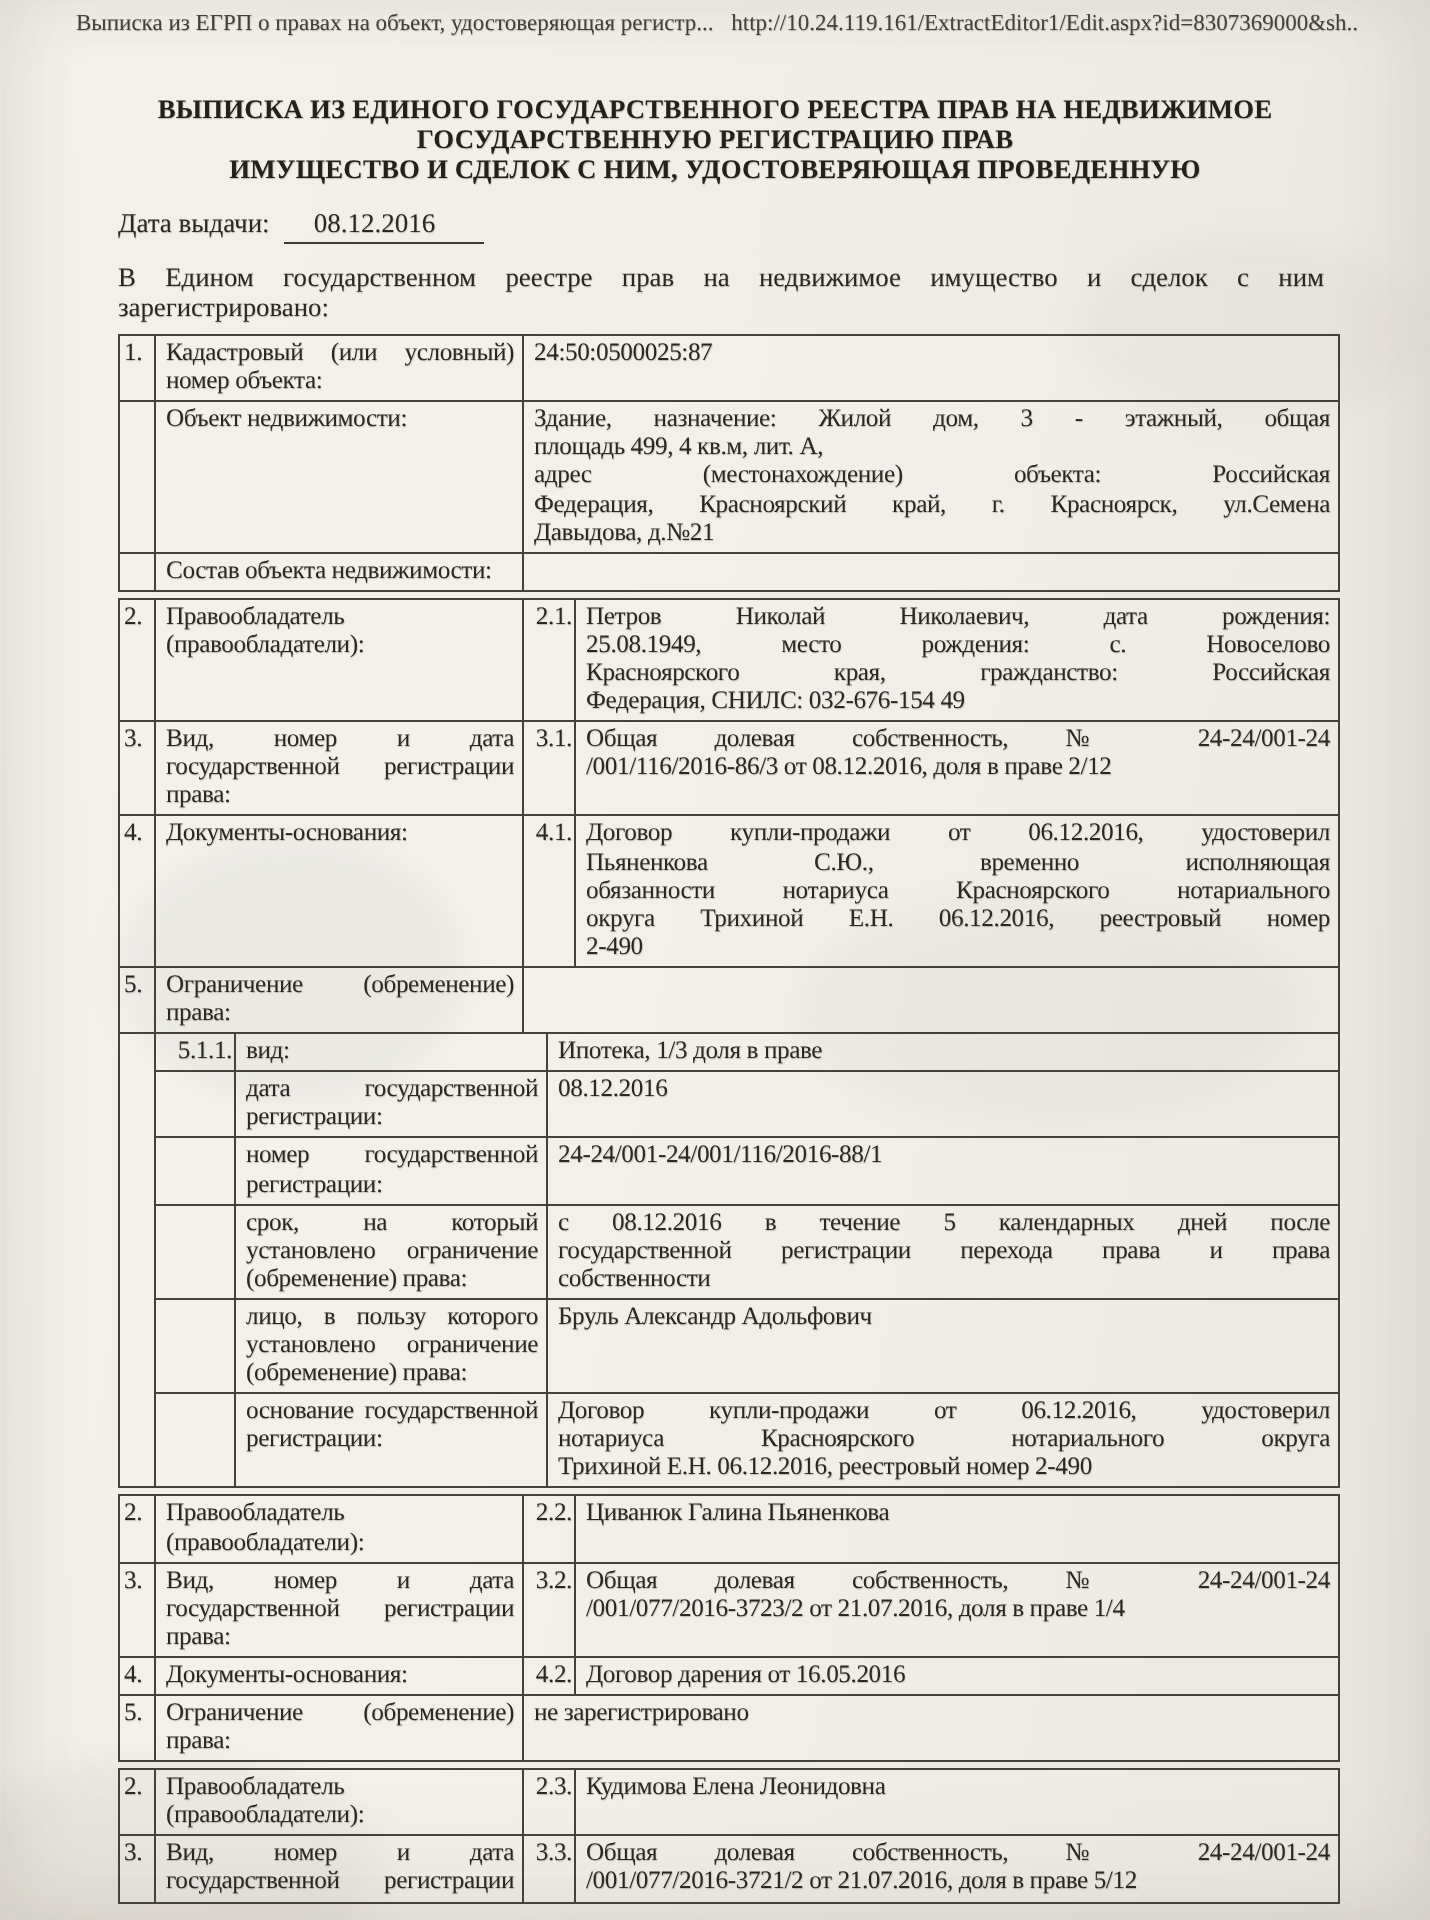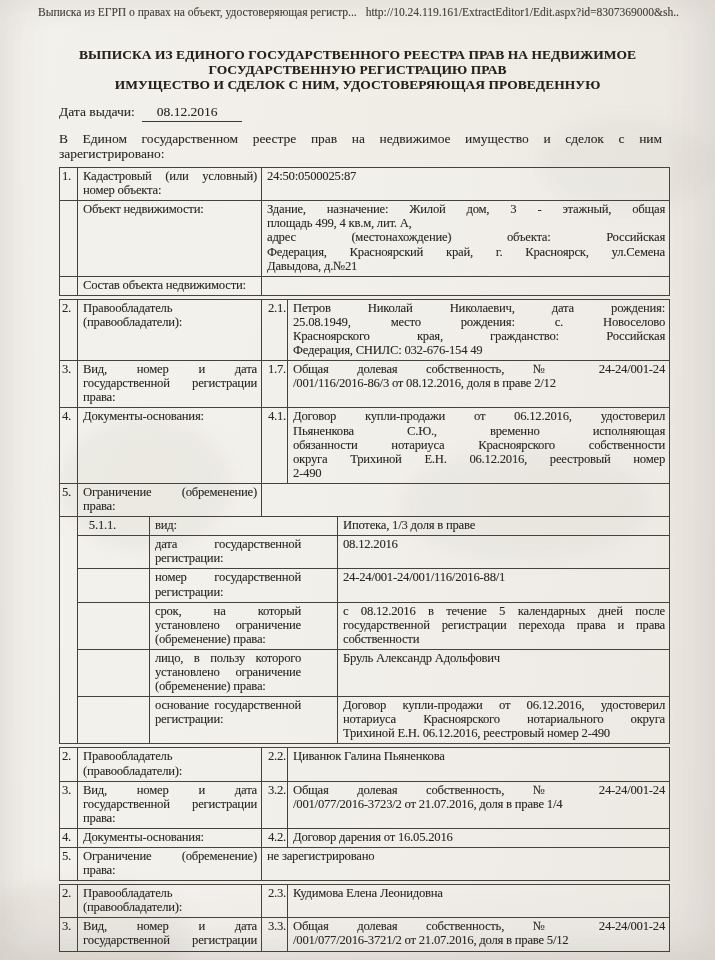--- a/index.html
+++ b/index.html
@@ -32,21 +32,21 @@
   .dateval { display:inline-block; margin-left:7px; padding:0 24px 1px 15px; border-bottom:1.6px solid #3c3a34; }
 
   .intro { margin:9px 0 0 59px; width:603px; font-size:13.4px; line-height:1.17; }
 
   .tbl { margin:5px 0 0 59px; width:611px; font-size:12.6px; line-height:1.12; letter-spacing:-.2px; }
   .sec { border:1.6px solid #454239; margin-bottom:3px; background:rgba(255,255,255,.12); }
   .r, .ir { display:grid; }
   .g3 { grid-template-columns:17px 184px 1fr; }
   .g4 { grid-template-columns:17px 184px 26px 1fr; }
   .nest { grid-template-columns:17px 1fr; }
-  .ir { grid-template-columns:39px 156px 1fr;gap:32px; }
+  .ir { grid-template-columns:39px 156px 1fr; }
   .r + .r, .ir + .ir { border-top:1.6px solid #454239; }
   .c { padding:1px 4px 3px 5px; min-height:14px; }
   .r > .c + .c, .ir > .c + .c, .nest > .inner { border-left:1.6px solid #454239; }
   .num { padding:1px 1px 0 2px; }
   .sub { padding:1px 1px 0 2px;text-align:right; }
   .jl { text-align:justify; text-align-last:justify; }
   .ll { text-align:left; }
 </style>
 </head>
 <body>
@@ -128,36 +128,36 @@
               <div class="ll">Федерация, СНИЛС: 032-676-154 49</div>
             </div>
         </div>
         <div class="r g4">
           <div class="c num">3.</div>
           <div class="c lab">
               <div class="jl">Вид, номер и дата</div>
               <div class="jl">государственной регистрации</div>
               <div class="ll">права:</div>
             </div>
-          <div class="c sub">1.7.</div>
+          <div class="c sub">3.1.</div>
           <div class="c val">
               <div class="jl">Общая долевая собственность, № 24-24/001-24</div>
               <div class="ll">/001/116/2016-86/3 от 08.12.2016, доля в праве 2/12</div>
             </div>
         </div>
         <div class="r g4">
           <div class="c num">4.</div>
           <div class="c lab">
               <div class="ll">Документы-основания:</div>
             </div>
           <div class="c sub">4.1.</div>
           <div class="c val">
               <div class="jl">Договор купли-продажи от 06.12.2016, удостоверил</div>
               <div class="jl">Пьяненкова С.Ю., временно исполняющая</div>
-              <div class="jl">обязанности нотариуса Красноярского собственности</div>
+              <div class="jl">обязанности нотариуса Красноярского нотариального</div>
               <div class="jl">округа Трихиной Е.Н. 06.12.2016, реестровый номер</div>
               <div class="ll">2-490</div>
             </div>
         </div>
         <div class="r g3">
           <div class="c num">5.</div>
           <div class="c lab">
               <div class="jl">Ограничение (обременение)</div>
               <div class="ll">права:</div>
             </div>

